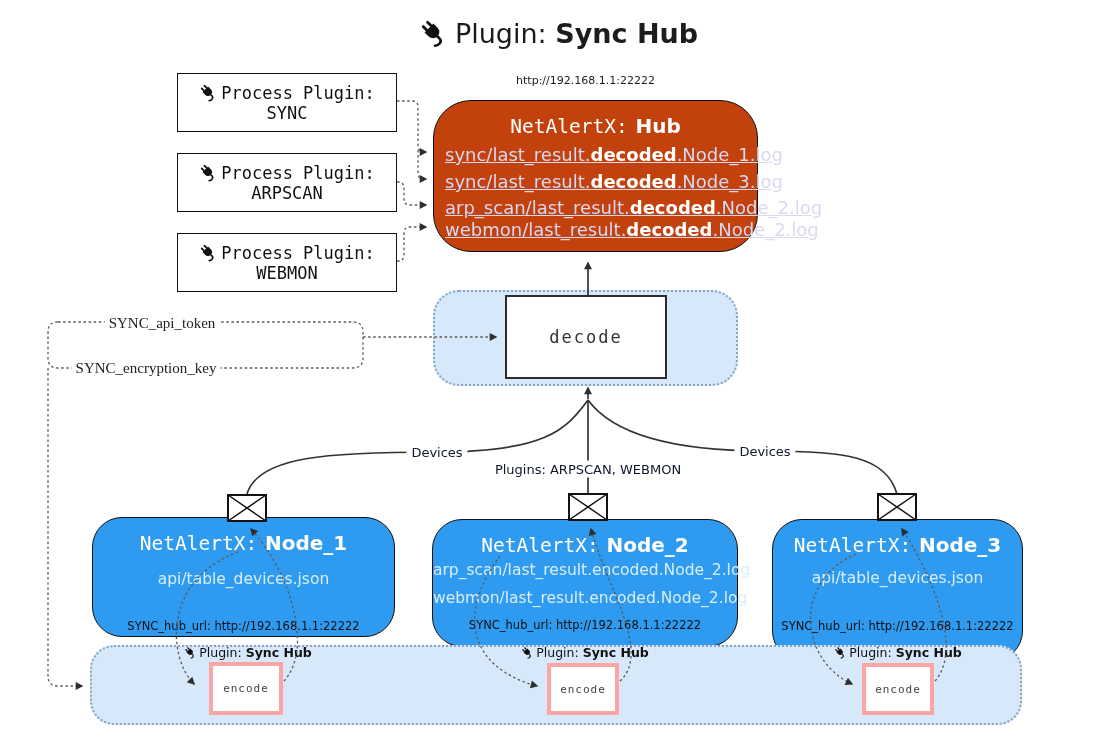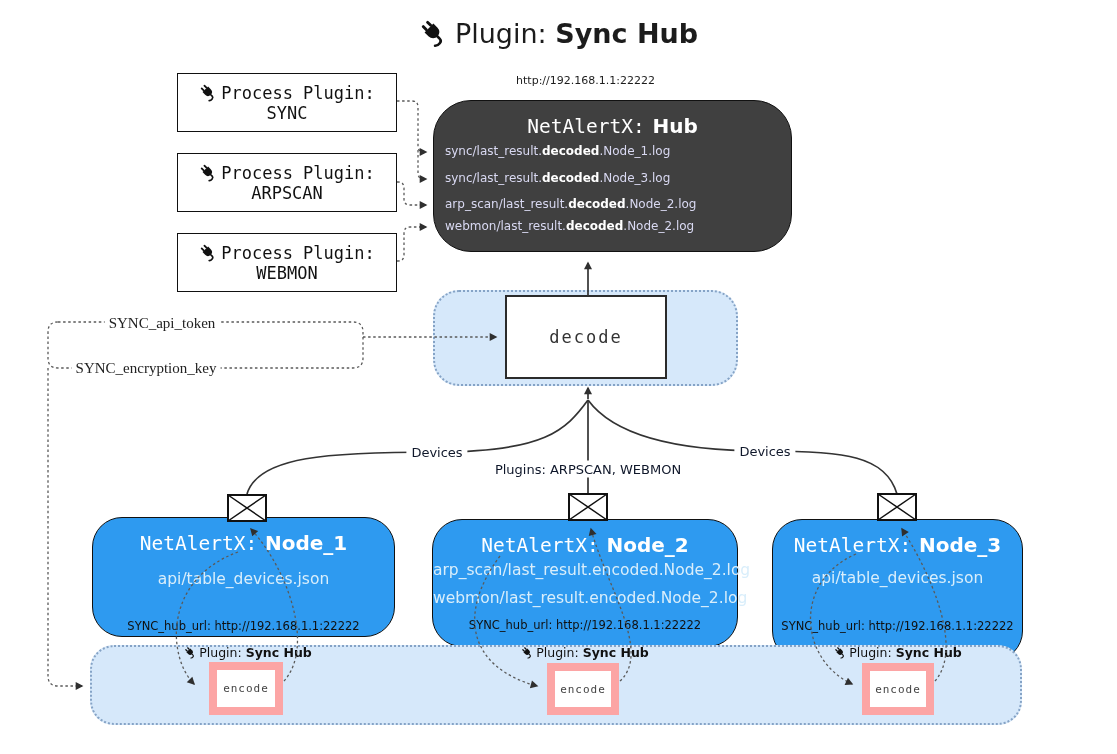--- a/index.html
+++ b/index.html
@@ -22,26 +22,26 @@
   
   .procbox{left:177px;width:220px;height:59px;background:#fff;border:1.6px solid #111;
            display:flex;flex-direction:column;align-items:center;justify-content:center;}
   .procbox .l1{display:flex;align-items:center;gap:3px;}
   .procbox .plug{width:19px;height:19px;}
   .procbox span{font-size:17px;color:#111;}
 
   
   #huburl{position:absolute;left:433px;top:74px;width:305px;text-align:center;z-index:2;
           font-size:11px;color:#1c1c1c;}
-  #hub{left:433px;top:100px;width:359px;height:152px;background:#404040;border:1.6px solid #111;
+  #hub{left:433px;top:100px;width:325px;height:152px;background:#c2410c;border:1.6px solid #111;
        border-radius:38px;color:#fff;}
   #hub .htitle{position:absolute;top:13px;left:0;width:100%;text-align:center;white-space:nowrap;}
   .tprefix{font-size:19.5px;margin-right:0.40em;}
   .tname{font-size:20px;font-weight:700;}
-  .hublog{position:absolute;left:11px;white-space:nowrap;font-size:12px;color:#d9d9f2;}
+  .hublog{position:absolute;left:11px;white-space:nowrap;font-size:18px;color:#d9d9f2;text-decoration:underline;}
   .hublog .emph{font-weight:700;color:#ffffff;}
   #hub .hublog{left:11px;}
   
   .hublog{top:auto;}
 
   
   #decodewrap{left:433px;top:290px;width:305px;height:96px;background:#d6e8fa;
               border:2px dotted #85a3c6;border-radius:26px;}
   #decodebox{left:505px;top:295px;width:162px;height:84px;background:#fff;border:2px solid #2b2b2b;
              display:flex;align-items:center;justify-content:center;z-index:2;}
@@ -57,21 +57,21 @@
          font-size:15.5px;color:#d9eefb;}
   .nurl{position:absolute;left:0;width:100%;text-align:center;white-space:nowrap;
         font-size:11.5px;color:#101010;}
   #node1 .nfile{top:52px;} #node1 .nurl{top:101px;}
   #node2 .f1{top:41px;} #node2 .f2{top:69px;} #node2 .nurl{top:98px;}
   #node3 .nfile{top:49px;} #node3 .nurl{top:99px;}
 
   
   #band{left:90px;top:645px;width:932px;height:80px;background:#d6e8fa;
         border:2px dotted #85a3c6;border-radius:24px;}
-  .encbox{background:#fff;border:8px solid #fca5a5;display:flex;align-items:center;
+  .encbox{background:#fff;border:4px solid #fca5a5;display:flex;align-items:center;
           justify-content:center;z-index:2;}
   .encbox span{font-family:"DejaVu Sans Mono", monospace;font-size:11px;color:#444;letter-spacing:1px;}
   #enc1{left:209px;top:662px;width:74px;height:53px;}
   #enc2{left:547px;top:663px;width:72px;height:52px;}
   #enc3{left:862px;top:663px;width:72px;height:52px;}
   .enclabel{position:absolute;z-index:3;width:190px;text-align:center;font-size:12.5px;color:#111;
             transform:translateX(-50%);white-space:nowrap;}
   .enclabel .plug{width:13px;height:13px;vertical-align:-2px;margin-right:2px;}
   .enclabel .bold{font-weight:700;}
   #elab1{left:248px;top:645px;} #elab2{left:585px;top:645px;} #elab3{left:898px;top:645px;}

